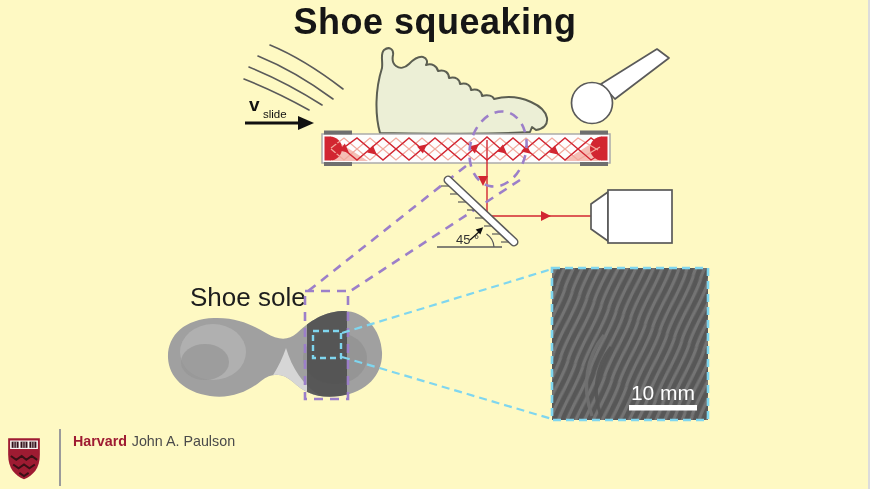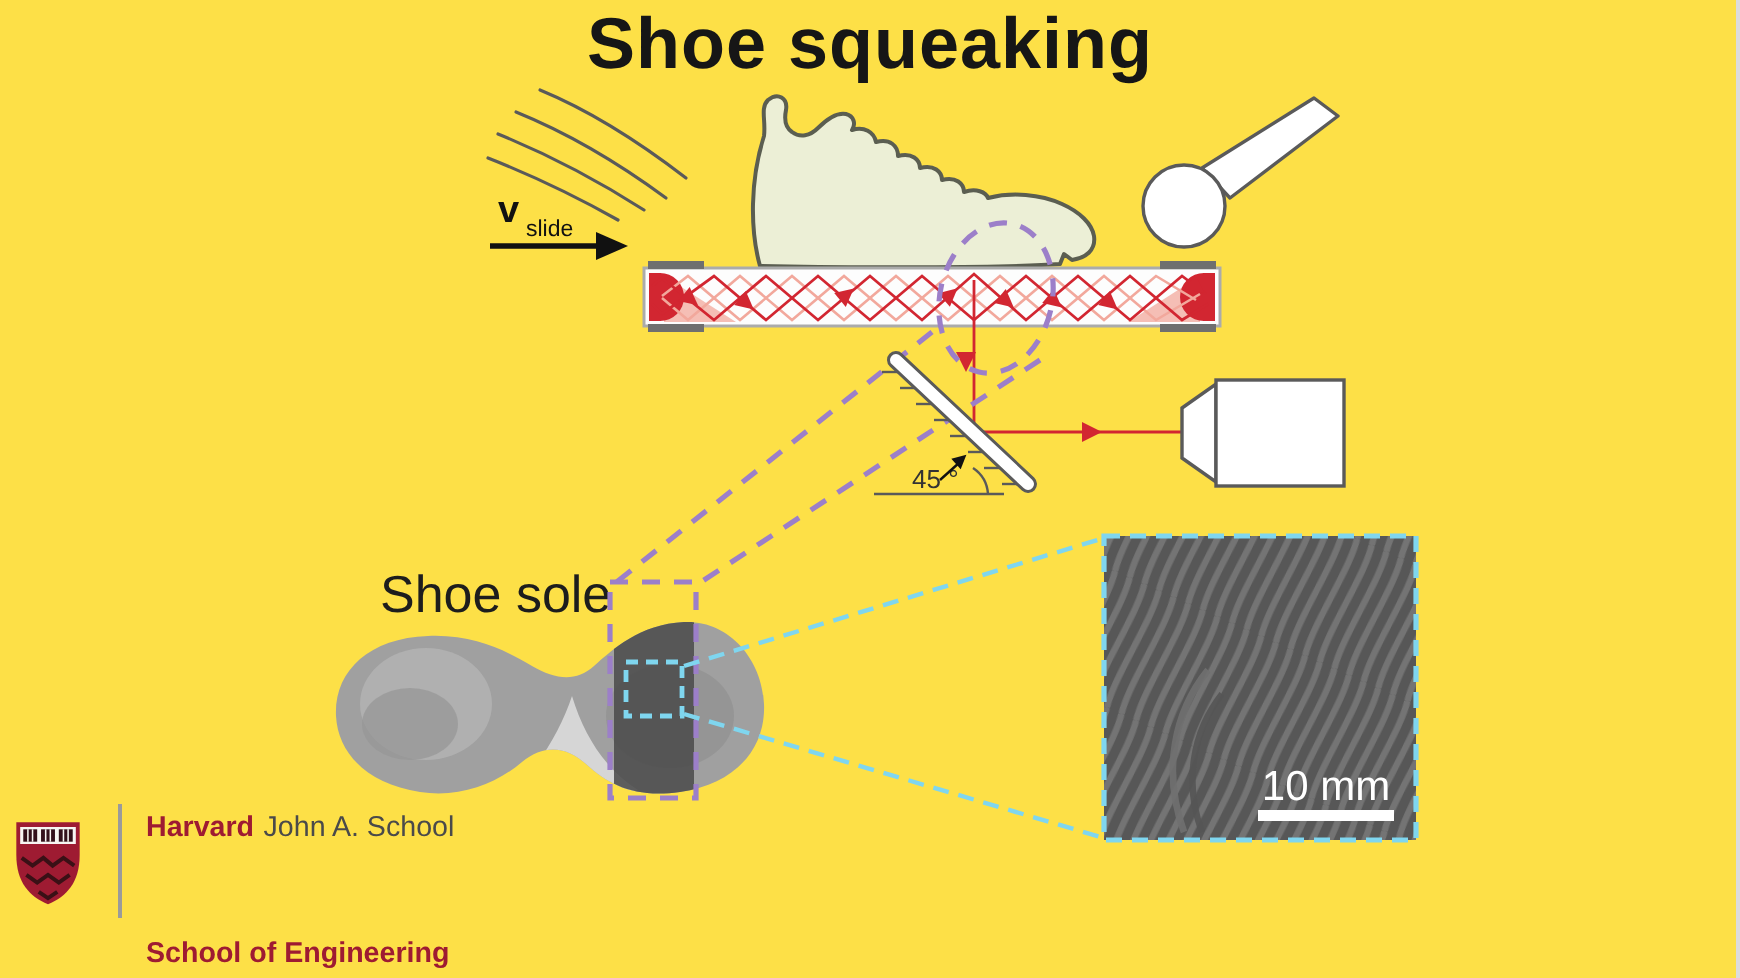--- a/index.html
+++ b/index.html
@@ -1,17 +1,17 @@
 <!DOCTYPE html>
 <html style="--laser-red: #d22631; --laser-pink: #f2a89c; --zoom-purple: #9c7fc9; --zoom-cyan: #7fd6ef; --shoe-fill: #ecefd6; --harvard-crimson: #9e1b32;"><head>
 <meta charset="utf-8">
 <style>
   html,body{margin:0;padding:0;background:#ffffff;}
   .stage{
-    position:relative;width:870px;height:489px;background:#fde047;overflow:hidden;
+    position:relative;width:870px;height:489px;background:#fef9c3;overflow:hidden;
     font-family:"Liberation Sans", sans-serif;color:#1b1b1b;
   }
   .page-title{
     position:absolute;top:1px;left:0;width:100%;text-align:center;margin:0;
     font-size:36px;font-weight:600;letter-spacing:.5px;color:#161616;
   }
   svg{position:absolute;left:0;top:0;}
   .svg-label{font-family:"Liberation Sans", sans-serif;}
   .footer{
     position:absolute;left:7px;bottom:3px;display:flex;align-items:flex-start;gap:0;
@@ -223,20 +223,19 @@
         <g stroke="#3a1016" stroke-width="2.6" fill="none">
           <path d="M5,27 L12,32 L19,27 L25,32 L32,27 L39,32"></path>
           <path d="M8,38 L15,43 L22,38 L29,43 L36,38"></path>
           <path d="M16,49 L22,53 L28,49"></path>
         </g>
       </svg>
     </div>
     <div class="divider"></div>
     <div class="lines">
       <div>
-        <span class="crimson">Harvard</span><span class="graytxt suffix">John A. School</span>
+        <span class="crimson">Harvard</span><span class="graytxt suffix">John A. Paulson</span>
       </div>
-      <div class="crimson">School of Engineering</div>
     </div>
   </div>
 
   <div class="right-edge"></div>
 </div>
 
 </body></html>

